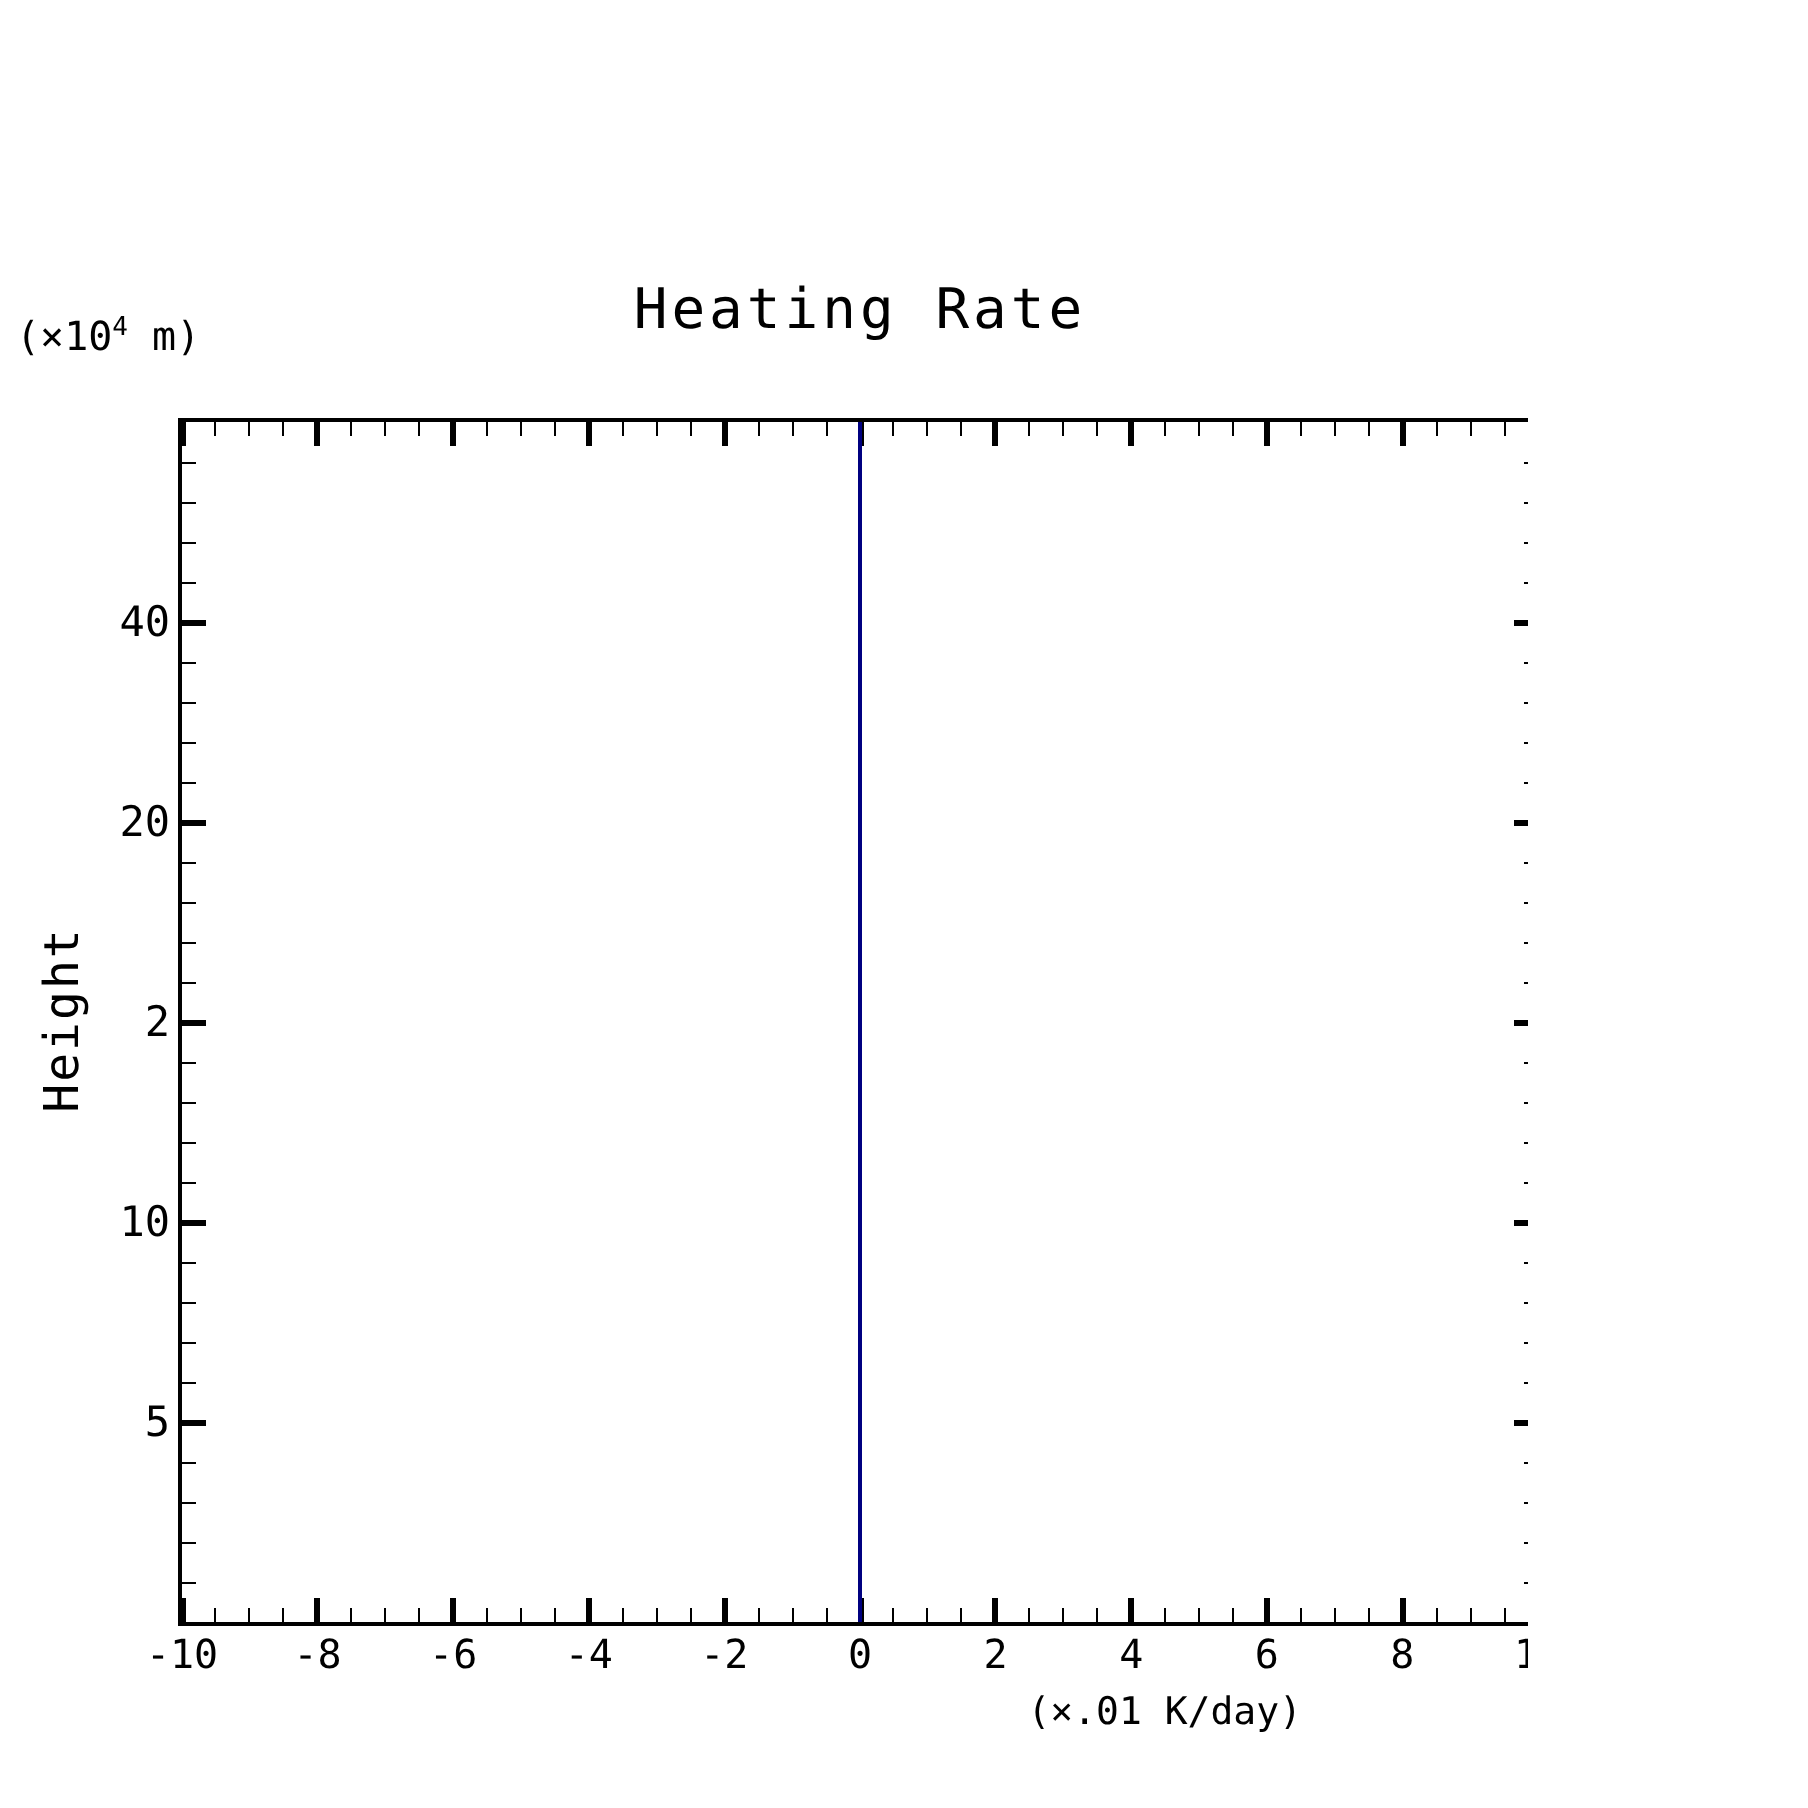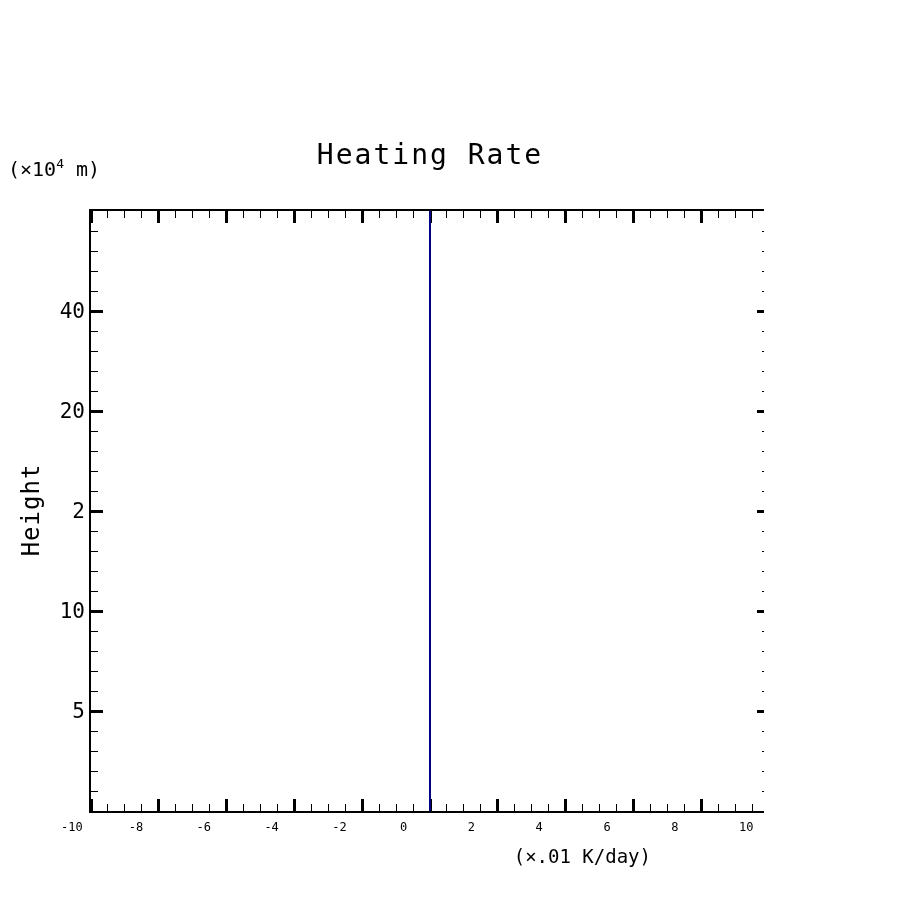--- a/index.html
+++ b/index.html
@@ -16,21 +16,21 @@
   .y-unit sup { font-size:13px; }
   .y-axis-title {
     position:absolute; left:31px; top:510px; font-size:24px; letter-spacing:1px;
     transform:translate(-50%,-50%) rotate(-90deg); white-space:pre;
   }
   .frame {
     position:absolute; left:89px; top:209px; width:678px; height:600px;
     border:2px solid #000;
   }
   .tick { position:absolute; background:#000; }
-  .xlab { position:absolute; font-size:12px; width:60px; line-height:22px; }
+  .xlab { position:absolute; text-align:center; font-size:20px; width:60px; line-height:22px; }
   .ylab { position:absolute; text-align:right; font-size:21px; width:44px; line-height:24px; }
   .x-unit { position:absolute; right:113px; top:845px; font-size:19px; white-space:pre; }
   .legend {
     position:absolute; left:55px; top:891px; font-size:14.5px; line-height:14.5px;
     letter-spacing:-0.2px; white-space:pre;
   }
   .zline { position:absolute; }
 </style>
 </head>
 <body>

